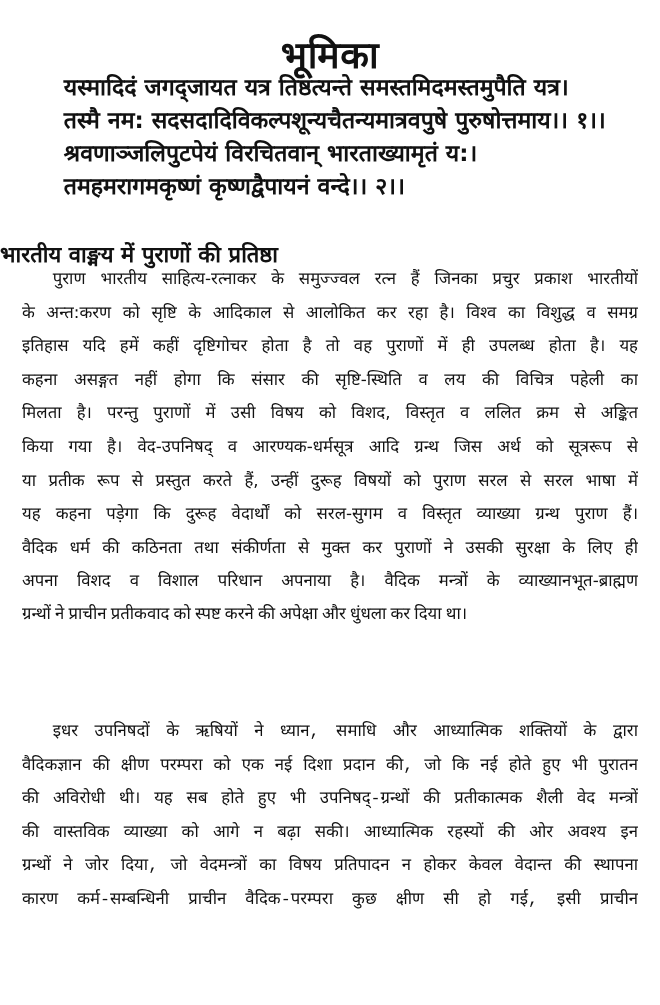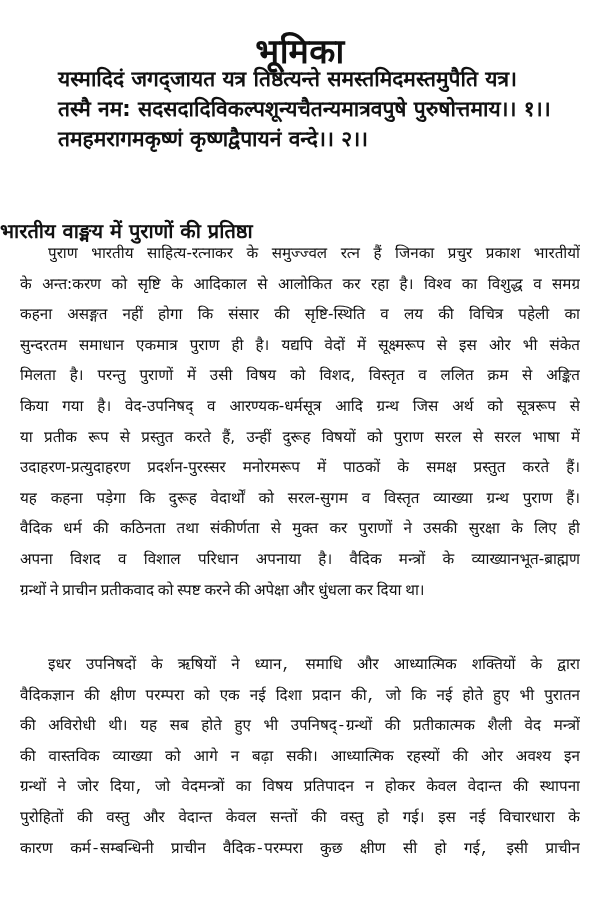--- a/index.html
+++ b/index.html
@@ -86,47 +86,46 @@
 </head>
 <body>
 
 <div class="page">
 
   <h1 class="title">भूमिका</h1>
 
   <div class="verses">
     <div class="verse-line">यस्मादिदं जगद्जायत यत्र तिष्ठत्यन्ते समस्तमिदमस्तमुपैति यत्र।</div>
     <div class="verse-line">तस्मै नम: सदसदादिविकल्पशून्यचैतन्यमात्रवपुषे पुरुषोत्तमाय।। १।।</div>
+    <div class="verse-line">श्रवणाञ्जलिपुटपेयं विरचितवान् भारताख्यामृतं य:।</div>
     <div class="verse-line">तमहमरागमकृष्णं कृष्णद्वैपायनं वन्दे।। २।।</div>
   </div>
 
   <h2 class="section-heading">भारतीय वाङ्मय में पुराणों की प्रतिष्ठा</h2>
 
   <div class="body-text" id="p1">
     <p class="para">
       <span class="line indent">पुराण भारतीय साहित्य-रत्नाकर के समुज्ज्वल रत्न हैं जिनका प्रचुर प्रकाश भारतीयों</span>
       <span class="line">के अन्त:करण को सृष्टि के आदिकाल से आलोकित कर रहा है। विश्व का विशुद्ध व समग्र</span>
+      <span class="line">इतिहास यदि हमें कहीं दृष्टिगोचर होता है तो वह पुराणों में ही उपलब्ध होता है। यह</span>
       <span class="line">कहना असङ्गत नहीं होगा कि संसार की सृष्टि-स्थिति व लय की विचित्र पहेली का</span>
-      <span class="line">सुन्दरतम समाधान एकमात्र पुराण ही है। यद्यपि वेदों में सूक्ष्मरूप से इस ओर भी संकेत</span>
       <span class="line">मिलता है। परन्तु पुराणों में उसी विषय को विशद, विस्तृत व ललित क्रम से अङ्कित</span>
       <span class="line">किया गया है। वेद-उपनिषद् व आरण्यक-धर्मसूत्र आदि ग्रन्थ जिस अर्थ को सूत्ररूप से</span>
       <span class="line">या प्रतीक रूप से प्रस्तुत करते हैं, उन्हीं दुरूह विषयों को पुराण सरल से सरल भाषा में</span>
-      <span class="line">उदाहरण-प्रत्युदाहरण प्रदर्शन-पुरस्सर मनोरमरूप में पाठकों के समक्ष प्रस्तुत करते हैं।</span>
       <span class="line">यह कहना पड़ेगा कि दुरूह वेदार्थों को सरल-सुगम व विस्तृत व्याख्या ग्रन्थ पुराण हैं।</span>
       <span class="line">वैदिक धर्म की कठिनता तथा संकीर्णता से मुक्त कर पुराणों ने उसकी सुरक्षा के लिए ही</span>
       <span class="line">अपना विशद व विशाल परिधान अपनाया है। वैदिक मन्त्रों के व्याख्यानभूत-ब्राह्मण</span>
       <span class="line last">ग्रन्थों ने प्राचीन प्रतीकवाद को स्पष्ट करने की अपेक्षा और धुंधला कर दिया था।</span>
     </p>
   </div>
 
   <div class="body-text" id="p2">
     <p class="para">
       <span class="line indent">इधर उपनिषदों के ऋषियों ने ध्यान, समाधि और आध्यात्मिक शक्तियों के द्वारा</span>
       <span class="line">वैदिकज्ञान की क्षीण परम्परा को एक नई दिशा प्रदान की, जो कि नई होते हुए भी पुरातन</span>
       <span class="line">की अविरोधी थी। यह सब होते हुए भी उपनिषद्-ग्रन्थों की प्रतीकात्मक शैली वेद मन्त्रों</span>
       <span class="line">की वास्तविक व्याख्या को आगे न बढ़ा सकी। आध्यात्मिक रहस्यों की ओर अवश्य इन</span>
       <span class="line">ग्रन्थों ने जोर दिया, जो वेदमन्त्रों का विषय प्रतिपादन न होकर केवल वेदान्त की स्थापना</span>
-      <span class="line">पुरोहितों की वस्तु और वेदान्त केवल सन्तों की वस्तु हो गई। इस नई विचारधारा के</span>
       <span class="line">कारण कर्म-सम्बन्धिनी प्राचीन वैदिक-परम्परा कुछ क्षीण सी हो गई, इसी प्राचीन</span>
     </p>
   </div>
 
 </div>
 
 </body></html>

